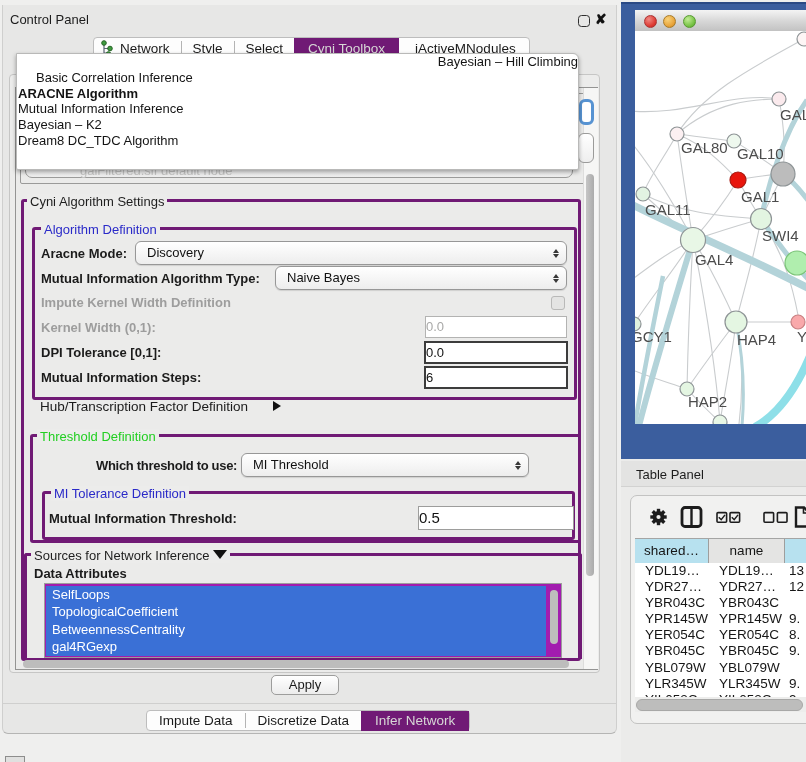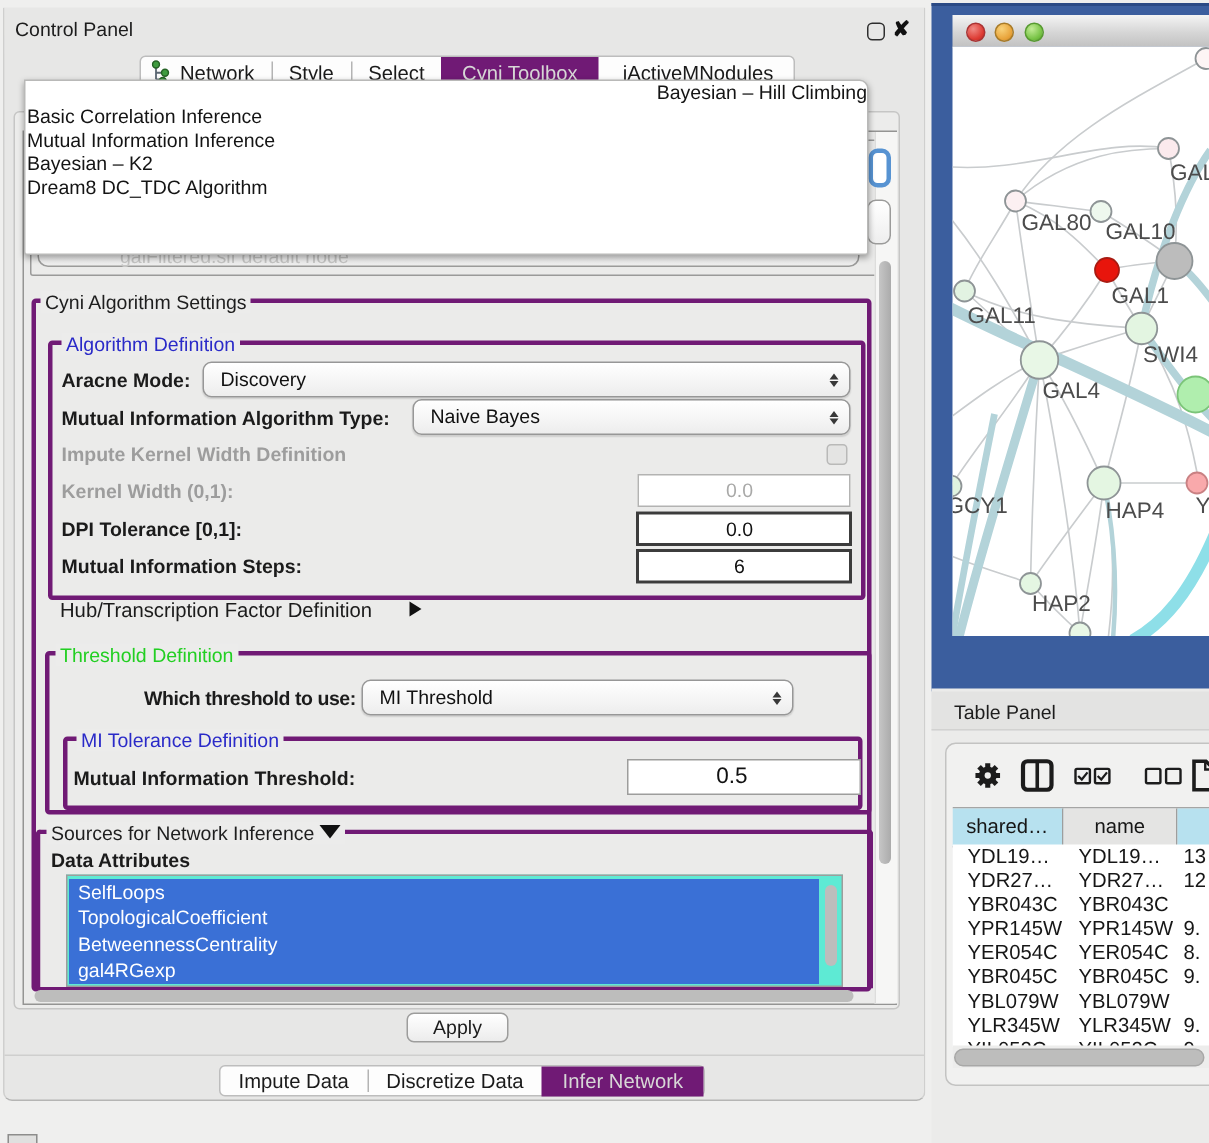--- a/index.html
+++ b/index.html
@@ -17,21 +17,21 @@
          font-size:13px;color:#111;}
   .combo .ctext{position:absolute;left:11px;top:3px;}
   .carr{position:absolute;right:6px;top:4px;width:8px;height:14px;}
   .carr:before{content:"";position:absolute;left:1px;top:2.5px;
     border-left:3px solid transparent;border-right:3px solid transparent;
     border-bottom:4px solid #383838;}
   .carr:after{content:"";position:absolute;left:1px;bottom:2.5px;
     border-left:3px solid transparent;border-right:3px solid transparent;
     border-top:4px solid #383838;}
   .tfield{position:absolute;background:#fff;font-size:13px;color:#111;
-          text-align:center;}
+          text-align:left;}
   .tab{display:inline-block;font-size:13.5px;color:#1a1a1a;padding:3px 11px 3px;vertical-align:top;}
   .tabsep{display:inline-block;width:1px;background:#b4b4b4;height:15px;margin-top:3px;vertical-align:top;}
   .tabsel{background:#701a75;color:#d7d7d6;}
 </style>
 </head>
 <body>
 
 <div class="abs" id="cpwin" style="left:2px;top:5px;width:615px;height:729px;
      background:#e7e7e6;border-left:1px solid #cfcfce;border-right:1px solid #cfcfce;border-bottom:1px solid #b5b5b4;border-radius:0 0 6px 6px;box-sizing:border-box;"></div>
 
@@ -105,21 +105,21 @@
 <div class="grp" style="left:42px;top:491px;width:527px;height:43px;">
   <span class="gtitle" style="left:6px;color:#2a2ac8;">MI Tolerance Definition</span>
 </div>
 <div class="abs lbl" style="left:49px;top:511px;">Mutual Information Threshold:</div>
 <div class="tfield" style="left:418px;top:506px;width:138px;height:22px;border:1px solid #9d9d9c;line-height:22px;padding-right:16px;font-size:15px;">0.5</div>
 
 <div class="grp" style="left:24px;top:553px;width:552px;height:103px;border-bottom:none;border-radius:3px 3px 0 0;">
   <span class="gtitle" style="left:4px;color:#1e1e1e;">Sources for Network Inference <span style="display:inline-block;width:0;height:0;border-left:7px solid transparent;border-right:7px solid transparent;border-top:9px solid #111;vertical-align:1px;"></span></span>
 </div>
 <div class="abs lbl" style="left:34px;top:566px;">Data Attributes</div>
-<div class="abs" style="left:44px;top:583px;width:516px;height:73px;background:#5eead4;border:1px solid #9d9d9c;overflow:hidden;">
+<div class="abs" style="left:44px;top:583px;width:516px;height:73px;background:#a21caf;border:1px solid #9d9d9c;overflow:hidden;">
   <div style="position:absolute;left:1px;top:2px;width:500px;background:#3a70d6;color:#fff;font-size:13px;">
     <div style="height:17.4px;line-height:17.4px;padding-left:6px;">SelfLoops</div>
     <div style="height:17.4px;line-height:17.4px;padding-left:6px;">TopologicalCoefficient</div>
     <div style="height:17.4px;line-height:17.4px;padding-left:6px;">BetweennessCentrality</div>
     <div style="height:17.4px;line-height:17.4px;padding-left:6px;">gal4RGexp</div>
   </div>
   <div style="position:absolute;left:505px;top:6px;width:8px;height:54px;background:#bdbdbc;border-radius:5px;"></div>
 </div>
 
 <div class="abs" style="left:23px;top:660px;width:546px;height:8px;background:#bdbdbc;border-radius:5px;"></div>
@@ -130,21 +130,22 @@
 <div class="abs" style="left:3px;top:703px;width:613px;height:1px;background:#cfcfce;"></div>
 <div class="abs" id="bottabs" style="left:146px;top:710px;height:19px;background:#fdfdfd;
      border:1px solid #bdbdbd;border-radius:4px;white-space:nowrap;">
   <span class="tab" style="padding:2px 12px 3px;">Impute Data</span><span class="tabsep" style="margin-top:2px;"></span><span class="tab" style="padding:2px 12px 3px;">Discretize Data</span><span class="tab tabsel" style="padding:2px 14px 3px;">Infer Network</span>
 </div>
 
 <div class="abs" id="popup" style="left:16px;top:53px;width:561px;height:115px;background:#fff;
      border:1px solid #b9b9b8;border-radius:0 6px 2px 2px;z-index:5;
      box-shadow:0 2px 4px rgba(0,0,0,0.35);font-size:13px;color:#141414;">
   <div style="height:15.8px;line-height:15.8px;padding-left:1px;text-align:right;">Bayesian – Hill Climbing</div>
-  <div style="height:15.8px;line-height:15.8px;padding-left:1px;">Basic Correlation Inference</div>
+  <div style="height:15.8px;line-height:15.8px;padding-left:19px;">Basic Correlation Inference</div>
+  <div style="height:15.8px;line-height:15.8px;padding-left:1px;font-weight:bold;">ARACNE Algorithm</div>
   <div style="height:15.8px;line-height:15.8px;padding-left:1px;">Mutual Information Inference</div>
   <div style="height:15.8px;line-height:15.8px;padding-left:1px;">Bayesian – K2</div>
   <div style="height:15.8px;line-height:15.8px;padding-left:1px;">Dream8 DC_TDC Algorithm</div>
 </div>
 
 <div class="abs" style="left:5px;top:756px;width:18px;height:12px;background:#e0e0df;border:1.5px solid #8d8d8c;"></div>
 
 <div class="abs" id="netframe" style="left:621px;top:2px;width:185px;height:457px;background:#3b5e9e;border-top:2px solid #2b4a85;"></div>
 <div class="abs" id="mactitle" style="left:635px;top:10px;width:171px;height:21px;
      background:linear-gradient(#f4f4f4,#d6d6d6 55%,#c2c2c2);border-bottom:1px solid #8f8f8f;"></div>

